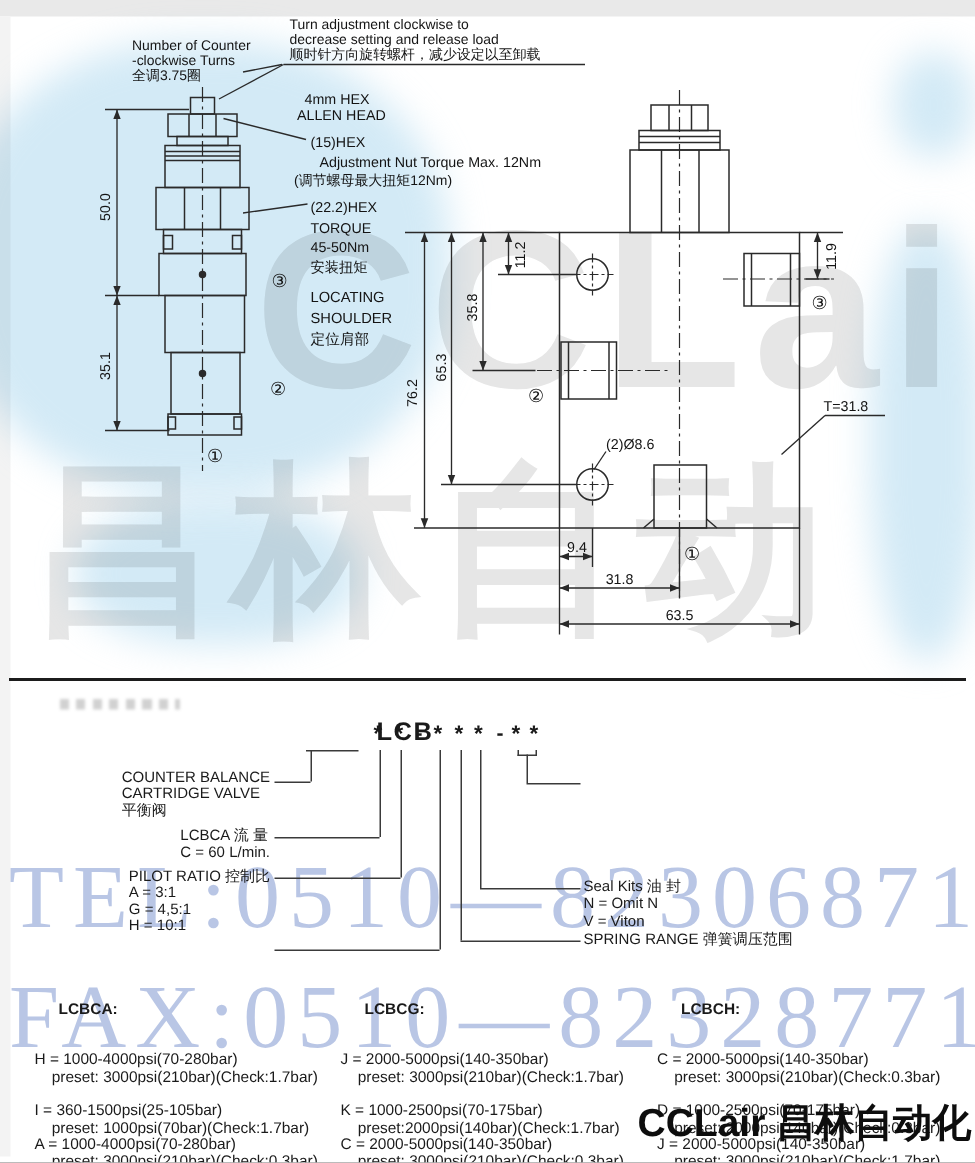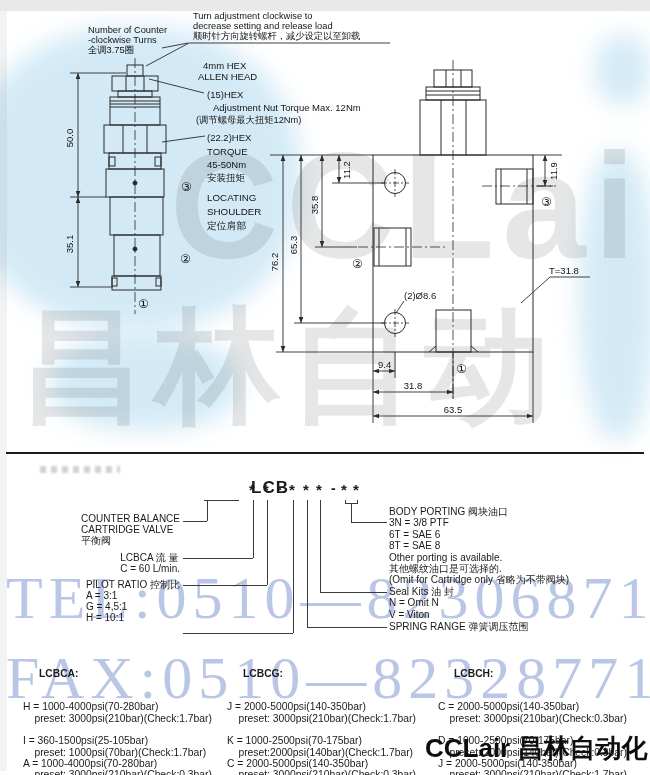--- a/index.html
+++ b/index.html
@@ -217,29 +217,20 @@
     <div>LCBCA 流 量</div>
     <div>C = 60 L/min.</div>
   </div>
   <div class="llabel" style="top:579px;">
     <div>PILOT RATIO 控制比</div>
     <div>A = 3:1</div>
     <div>G = 4,5:1</div>
     <div>H = 10:1</div>
   </div>
 
-  <div class="rlabel" style="top:506px;">
-    <div>BODY PORTING 阀块油口</div>
-    <div>3N = 3/8 PTF</div>
-    <div>6T = SAE 6</div>
-    <div>8T = SAE 8</div>
-    <div>Other porting is available.</div>
-    <div>其他螺纹油口是可选择的.</div>
-    <div>(Omit for Cartridge only 省略为不带阀块)</div>
-  </div>
   <div class="rlabel" style="top:586px;">
     <div>Seal Kits 油 封</div>
     <div>N = Omit N</div>
     <div>V = Viton</div>
   </div>
   <div class="rlabel" style="top:621px;">SPRING RANGE 弹簧调压范围</div>
 
   <div class="spec" style="left:23px;top:645px;">
     <div class="hd">LCBCA:</div>
     <div>H = 1000-4000psi(70-280bar)

